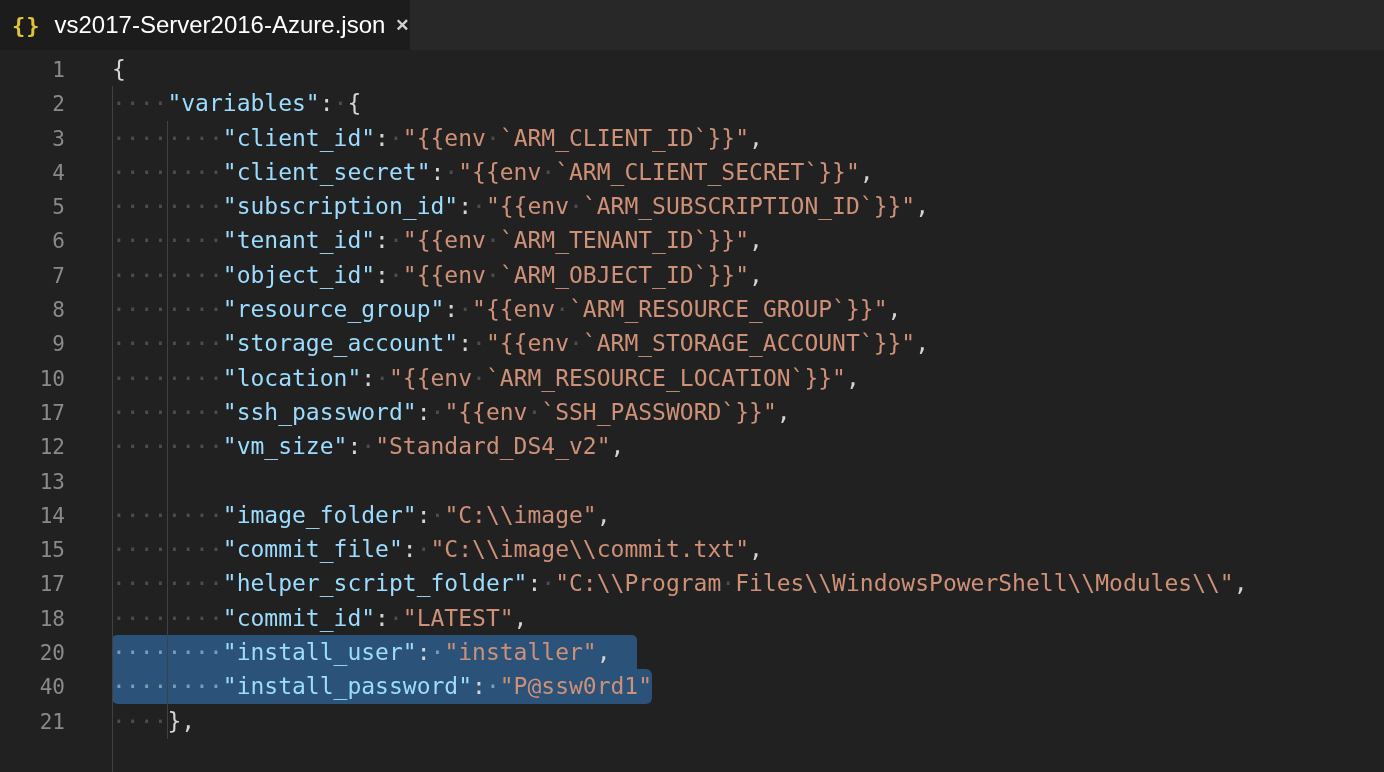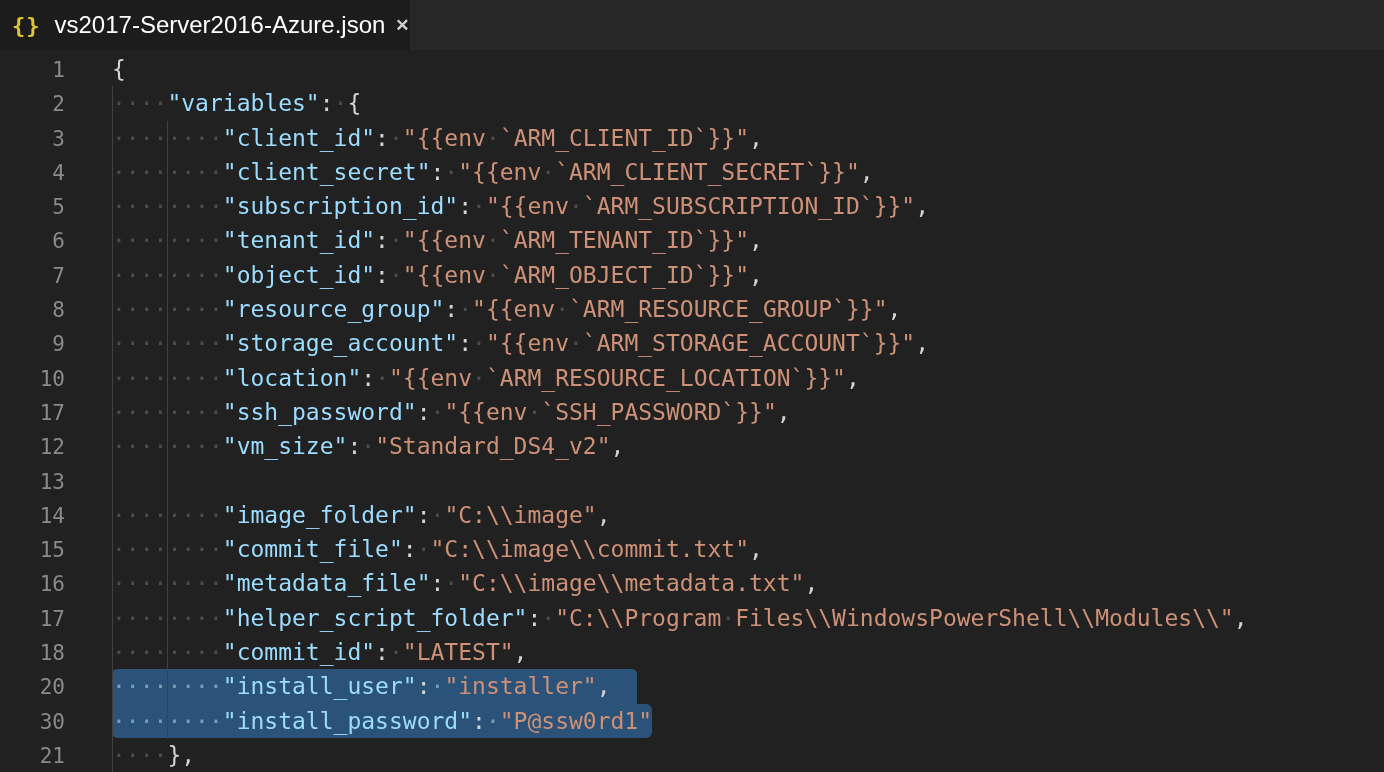--- a/index.html
+++ b/index.html
@@ -82,22 +82,21 @@
       <div class="line"><span class="num">6</span><span class="content"><span class="w">········</span><span class="k">"tenant_id"</span><span class="p">:</span><span class="w">·</span><span class="s">"{{env</span><span class="w">·</span><span class="s">`ARM_TENANT_ID`}}"</span><span class="p">,</span></span></div>
       <div class="line"><span class="num">7</span><span class="content"><span class="w">········</span><span class="k">"object_id"</span><span class="p">:</span><span class="w">·</span><span class="s">"{{env</span><span class="w">·</span><span class="s">`ARM_OBJECT_ID`}}"</span><span class="p">,</span></span></div>
       <div class="line"><span class="num">8</span><span class="content"><span class="w">········</span><span class="k">"resource_group"</span><span class="p">:</span><span class="w">·</span><span class="s">"{{env</span><span class="w">·</span><span class="s">`ARM_RESOURCE_GROUP`}}"</span><span class="p">,</span></span></div>
       <div class="line"><span class="num">9</span><span class="content"><span class="w">········</span><span class="k">"storage_account"</span><span class="p">:</span><span class="w">·</span><span class="s">"{{env</span><span class="w">·</span><span class="s">`ARM_STORAGE_ACCOUNT`}}"</span><span class="p">,</span></span></div>
       <div class="line"><span class="num">10</span><span class="content"><span class="w">········</span><span class="k">"location"</span><span class="p">:</span><span class="w">·</span><span class="s">"{{env</span><span class="w">·</span><span class="s">`ARM_RESOURCE_LOCATION`}}"</span><span class="p">,</span></span></div>
       <div class="line"><span class="num">17</span><span class="content"><span class="w">········</span><span class="k">"ssh_password"</span><span class="p">:</span><span class="w">·</span><span class="s">"{{env</span><span class="w">·</span><span class="s">`SSH_PASSWORD`}}"</span><span class="p">,</span></span></div>
       <div class="line"><span class="num">12</span><span class="content"><span class="w">········</span><span class="k">"vm_size"</span><span class="p">:</span><span class="w">·</span><span class="s">"Standard_DS4_v2"</span><span class="p">,</span></span></div>
       <div class="line"><span class="num">13</span><span class="content"></span></div>
       <div class="line"><span class="num">14</span><span class="content"><span class="w">········</span><span class="k">"image_folder"</span><span class="p">:</span><span class="w">·</span><span class="s">"C:\\image"</span><span class="p">,</span></span></div>
       <div class="line"><span class="num">15</span><span class="content"><span class="w">········</span><span class="k">"commit_file"</span><span class="p">:</span><span class="w">·</span><span class="s">"C:\\image\\commit.txt"</span><span class="p">,</span></span></div>
-      <div class="line"><span class="num">16</span><span class="content"><span class="w">········</span><span class="k">"metadata_file"</span><span class="p">:</span><span class="w">·</span><span class="s">"C:\\image\\metadata.txt"</span><span class="p">,</span></span></div>
       <div class="line"><span class="num">17</span><span class="content"><span class="w">········</span><span class="k">"helper_script_folder"</span><span class="p">:</span><span class="w">·</span><span class="s">"C:\\Program</span><span class="w">·</span><span class="s">Files\\WindowsPowerShell\\Modules\\"</span><span class="p">,</span></span></div>
       <div class="line"><span class="num">18</span><span class="content"><span class="w">········</span><span class="k">"commit_id"</span><span class="p">:</span><span class="w">·</span><span class="s">"LATEST"</span><span class="p">,</span></span></div>
       <div class="line"><span class="num">20</span><span class="content sel first"><span class="w">········</span><span class="k">"install_user"</span><span class="p">:</span><span class="w">·</span><span class="s">"installer"</span><span class="p">,</span></span></div>
-      <div class="line"><span class="num">30</span><span class="content sel last"><span class="w">········</span><span class="k">"install_password"</span><span class="p">:</span><span class="w">·</span><span class="s">"P@ssw0rd1"</span></span></div>
+      <div class="line"><span class="num">40</span><span class="content sel last"><span class="w">········</span><span class="k">"install_password"</span><span class="p">:</span><span class="w">·</span><span class="s">"P@ssw0rd1"</span></span></div>
       <div class="line"><span class="num">21</span><span class="content"><span class="w">····</span><span class="p">},</span></span></div>
     </div>
   <div class="guide g0"></div>
   <div class="guide g4"></div>
 </div>
 
 </body></html>

